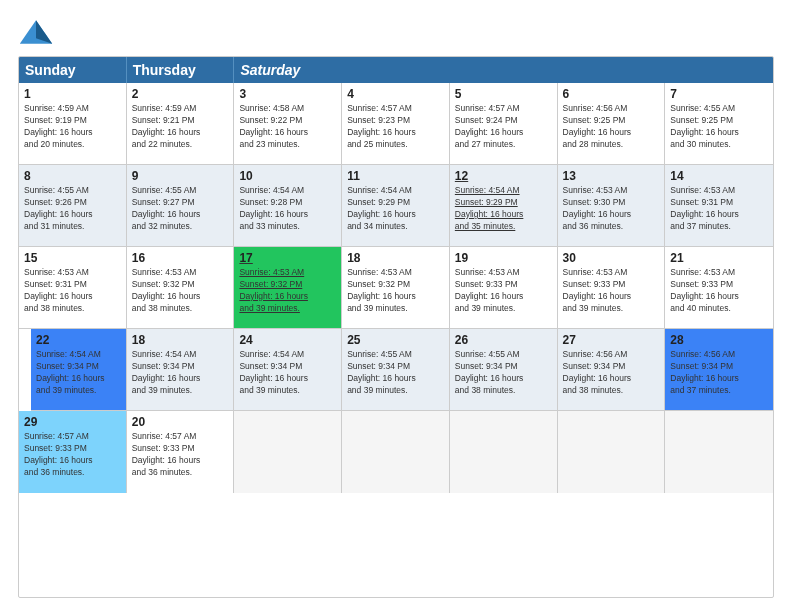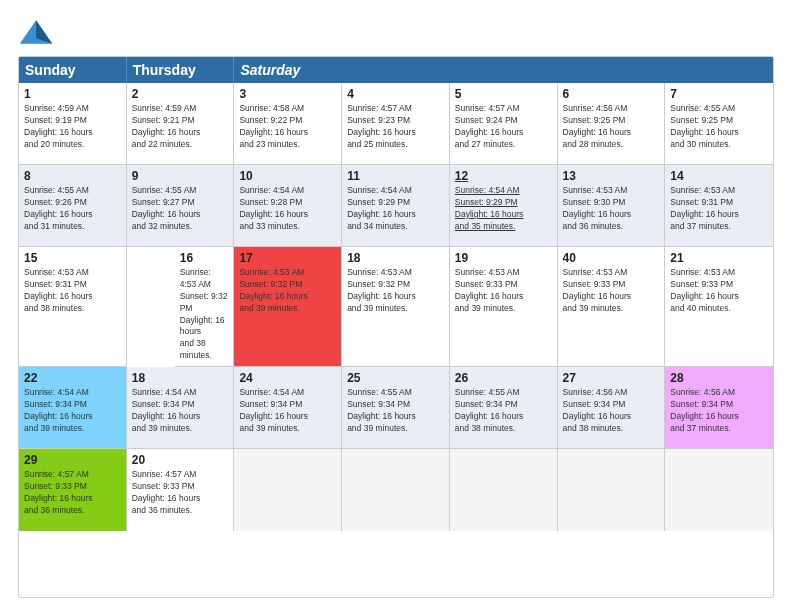--- a/index.html
+++ b/index.html
@@ -224,28 +224,28 @@
 Daylight: 16 hours
 and 37 minutes.</div>
         </div>
         <div class="cal-cell" style="background: rgb(255, 255, 255);">
           <span class="day-num">15</span>
           <div class="cell-text" style="white-space: pre-line;">Sunrise: 4:53 AM
 Sunset: 9:31 PM
 Daylight: 16 hours
 and 38 minutes.</div>
         </div>
-        <div class="cal-cell" style="background: rgb(255, 255, 255); margin-left: 48px;">
+        <div class="cal-cell" style="background: rgb(255, 255, 255);">
           <span class="day-num">16</span>
           <div class="cell-text" style="white-space: pre-line;">Sunrise: 4:53 AM
 Sunset: 9:32 PM
 Daylight: 16 hours
 and 38 minutes.</div>
         </div>
-        <div class="cal-cell" style="background: #ef4444;">
+        <div class="cal-cell" style="background: #22c55e; text-decoration: underline;">
           <span class="day-num">17</span>
           <div class="cell-text" style="white-space: pre-line;">Sunrise: 4:53 AM
 Sunset: 9:32 PM
 Daylight: 16 hours
 and 39 minutes.</div>
         </div>
         <div class="cal-cell" style="background: rgb(255, 255, 255);">
           <span class="day-num">18</span>
           <div class="cell-text" style="white-space: pre-line;">Sunrise: 4:53 AM
 Sunset: 9:32 PM
@@ -253,34 +253,34 @@
 and 39 minutes.</div>
         </div>
         <div class="cal-cell" style="background: rgb(255, 255, 255);">
           <span class="day-num">19</span>
           <div class="cell-text" style="white-space: pre-line;">Sunrise: 4:53 AM
 Sunset: 9:33 PM
 Daylight: 16 hours
 and 39 minutes.</div>
         </div>
         <div class="cal-cell" style="background: rgb(255, 255, 255);">
-          <span class="day-num">40</span>
+          <span class="day-num">30</span>
           <div class="cell-text" style="white-space: pre-line;">Sunrise: 4:53 AM
 Sunset: 9:33 PM
 Daylight: 16 hours
 and 39 minutes.</div>
         </div>
         <div class="cal-cell" style="border-right: none; background: rgb(255, 255, 255);">
           <span class="day-num">21</span>
           <div class="cell-text" style="white-space: pre-line;">Sunrise: 4:53 AM
 Sunset: 9:33 PM
 Daylight: 16 hours
 and 40 minutes.</div>
         </div>
-        <div class="cal-cell" style="background: #7dd3fc;">
+        <div class="cal-cell" style="background: #3b82f6; margin-left: 12px;">
           <span class="day-num">22</span>
           <div class="cell-text" style="white-space: pre-line;">Sunrise: 4:54 AM
 Sunset: 9:34 PM
 Daylight: 16 hours
 and 39 minutes.</div>
         </div>
         <div class="cal-cell" style="background: rgb(232, 238, 244);">
           <span class="day-num">18</span>
           <div class="cell-text" style="white-space: pre-line;">Sunrise: 4:54 AM
 Sunset: 9:34 PM
@@ -308,28 +308,28 @@
 Daylight: 16 hours
 and 38 minutes.</div>
         </div>
         <div class="cal-cell" style="background: rgb(232, 238, 244);">
           <span class="day-num">27</span>
           <div class="cell-text" style="white-space: pre-line;">Sunrise: 4:56 AM
 Sunset: 9:34 PM
 Daylight: 16 hours
 and 38 minutes.</div>
         </div>
-        <div class="cal-cell" style="border-right: none; background: #f0abfc;">
+        <div class="cal-cell" style="border-right: none; background: #3b82f6;">
           <span class="day-num">28</span>
           <div class="cell-text" style="white-space: pre-line;">Sunrise: 4:56 AM
 Sunset: 9:34 PM
 Daylight: 16 hours
 and 37 minutes.</div>
         </div>
-        <div class="cal-cell" style="border-bottom: none; background: #84cc16;">
+        <div class="cal-cell" style="border-bottom: none; background: #7dd3fc;">
           <span class="day-num">29</span>
           <div class="cell-text" style="white-space: pre-line;">Sunrise: 4:57 AM
 Sunset: 9:33 PM
 Daylight: 16 hours
 and 36 minutes.</div>
         </div>
         <div class="cal-cell" style="border-bottom: none; background: rgb(255, 255, 255);">
           <span class="day-num">20</span>
           <div class="cell-text" style="white-space: pre-line;">Sunrise: 4:57 AM
 Sunset: 9:33 PM

